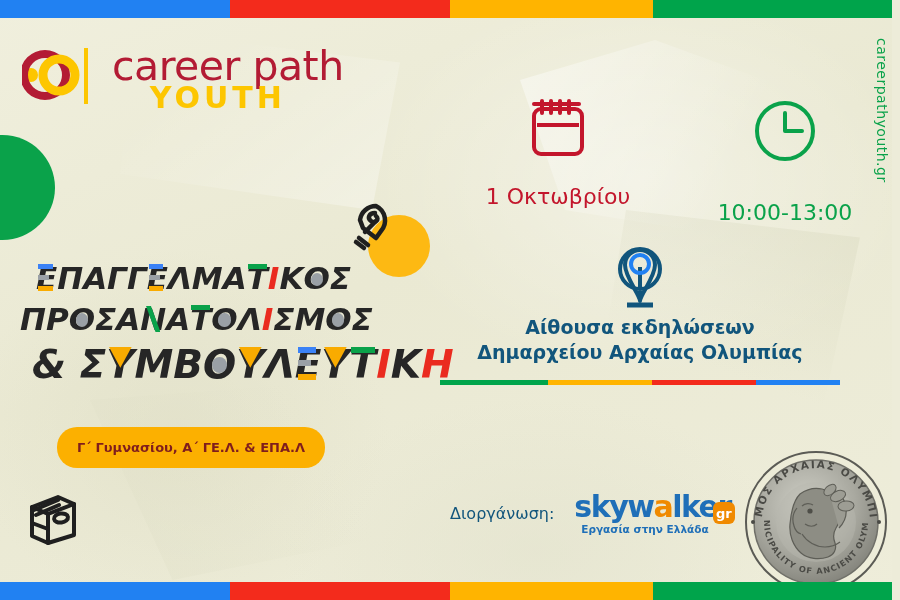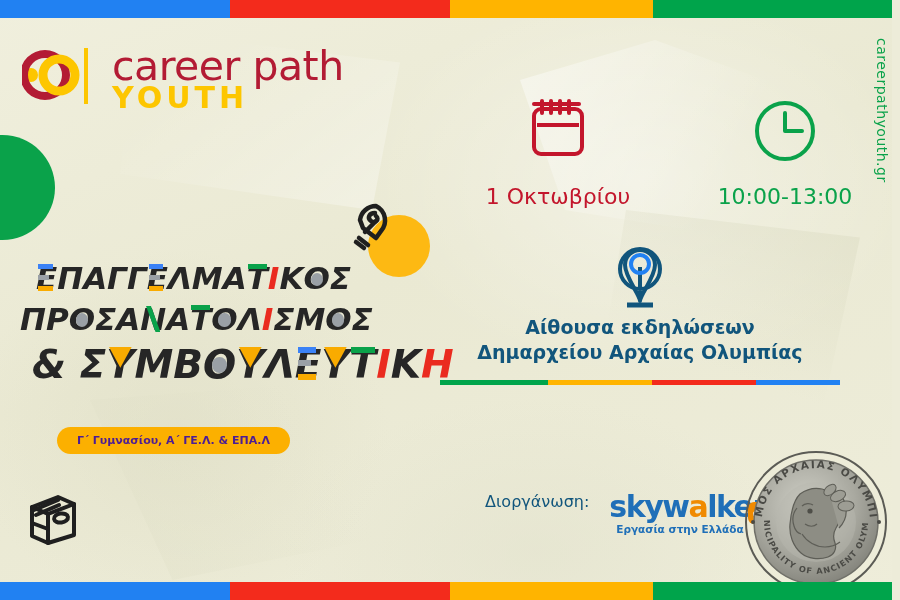--- a/index.html
+++ b/index.html
@@ -55,21 +55,21 @@
   .logo-mark { position:relative; width:84px; height:70px; flex:none; }
   .logo-word { margin-left:6px; padding-top:6px; }
   .logo-word .cp {
     font-family:"DejaVu Sans", sans-serif;
     font-size:41px; font-weight:400; color:#b31b34; letter-spacing:-0.5px; line-height:1;
     white-space:nowrap;
   }
   .logo-word .youth {
     font-family:"DejaVu Sans", sans-serif;
     font-size:30px; font-weight:bold; color:#fdc600; letter-spacing:4px;
-    text-align:left; line-height:1; margin-top:-4px; margin-right:20px;
+    text-align:center; line-height:1; margin-top:-4px; margin-right:20px;
   }
 
   
   .headline { position:absolute; left:20px; top:262px; z-index:5; width:400px; }
   .hl-line { font-family:"DejaVu Sans", sans-serif; font-weight:bold; color:#262626;
              line-height:1.06; letter-spacing:0px; white-space:nowrap;font-style:italic; }
   .hl-line.l1 { font-size:31px; margin-left:16px; }
   .hl-line.l2 { font-size:31px; margin-left:0px; margin-top:8px; }
   .hl-line.l3 { font-size:39px; margin-left:12px; margin-top:8px; }
   .ltr { position:relative; display:inline-block; }
@@ -78,56 +78,56 @@
   .bar-blue   { left:11%; top:7%;  width:68%; height:15%; background:#3b82f6; }
   .bar-gray   { left:11%; top:40%; width:52%; height:15%; background:#9aa0a6; }
   .bar-orange { left:11%; top:73%; width:68%; height:15%; background:#f9ab00; }
   .top-green  { left:6%;  top:7%;  width:88%; height:15%; background:#0aa24a; }
   .dot-gray   { left:27%; top:32%; width:46%; height:40%; border-radius:50%; background:#9aa0a6; }
   .tri-yellow { left:10%; top:8%;  width:80%; height:50%; background:#f9ab00;
                 clip-path:polygon(0% 0%, 100% 0%, 50% 100%); }
   .red-ltr { color:#ea2b1f; }
 
   .badge { position:absolute; left:57px; top:427px; z-index:5;
-           background:#fcb000; color:#4c1d95;
-           font-family:"DejaVu Sans", sans-serif; font-size:11px; font-weight:bold;
-           padding:7px 20px; border-radius:20px; white-space:nowrap; }
+           background:#fcb000; color:#7f1d1d;
+           font-family:"DejaVu Sans", sans-serif; font-size:13px; font-weight:bold;
+           padding:13px 20px; border-radius:20px; white-space:nowrap; }
 
   
   .bulb { position:absolute; left:345px; top:198px; z-index:3; }
   .book { position:absolute; left:22px; top:487px; z-index:3; }
 
   
   .date-block { position:absolute; left:468px; top:98px; width:180px; text-align:center; z-index:5; }
   .time-block { position:absolute; left:690px; top:98px; width:190px; text-align:center; z-index:5; }
   .date-txt { font-family:"DejaVu Sans", sans-serif; font-size:22px; color:#c3162c; margin-top:14px; }
-  .time-txt { font-family:"DejaVu Sans", sans-serif; font-size:22px; color:#0aa24a; margin-top:14px; }
+  .time-txt { font-family:"DejaVu Sans", sans-serif; font-size:22px; color:#0aa24a; margin-top:30px; }
 
   .loc-block { position:absolute; left:420px; top:243px; width:440px; text-align:center; z-index:5; }
   .loc-txt { font-family:"DejaVu Sans", sans-serif; font-size:19px; font-weight:bold;
              color:#11557c; line-height:1.33; }
   .divider { width:400px; height:5px; margin:14px auto 0; display:flex; }
   .divider span { height:100%; }
   .divider .d1 { width:27%; } .divider .d2 { width:26%; }
   .divider .d3 { width:26%; } .divider .d4 { width:21%; }
   .free-txt { font-family:"DejaVu Sans", sans-serif; font-size:21px; font-weight:bold;
               color:#11557c; margin-top:14px; }
 
   
-  .org { position:absolute; left:450px; top:492px; z-index:5; display:flex; align-items:flex-start;margin-left:35px; }
+  .org { position:absolute; left:450px; top:492px; z-index:5; display:flex; align-items:center; }
   .org-label { font-family:"DejaVu Sans", sans-serif; font-size:16px; color:#11557c; }
   .sky { margin-left:20px; position:relative; }
   .sky-word { font-family:"DejaVu Sans", sans-serif; font-size:30px; font-weight:bold;
               color:#1f6fb8; letter-spacing:-1.5px; line-height:1; white-space:nowrap; }
   .sky-word .amber { color:#f08a00; }
   .sky-tag { font-family:"DejaVu Sans", sans-serif; font-size:10.5px; font-weight:bold;
              color:#1f6fb8; text-align:right; margin-top:1px; margin-right:22px; white-space:nowrap; }
   .gr-badge { position:absolute; right:-4px; bottom:11px; width:22px; height:22px;
               border-radius:6px; background:#f08a00; color:#fff;
-              font-family:"DejaVu Sans", sans-serif; font-size:10px; font-weight:bold;
+              font-family:"DejaVu Sans", sans-serif; font-size:13px; font-weight:bold;
               display:flex; align-items:center; justify-content:center; }
 
   
   .seal { position:absolute; left:742px; top:448px; width:148px; height:148px; z-index:5; }
 
   
   .vurl { position:absolute; right:2px; top:38px; z-index:5;
           font-family:"DejaVu Sans", sans-serif; font-size:14px; color:#0aa24a;
           writing-mode:vertical-rl; letter-spacing:0.5px; white-space:nowrap; }
 </style>

